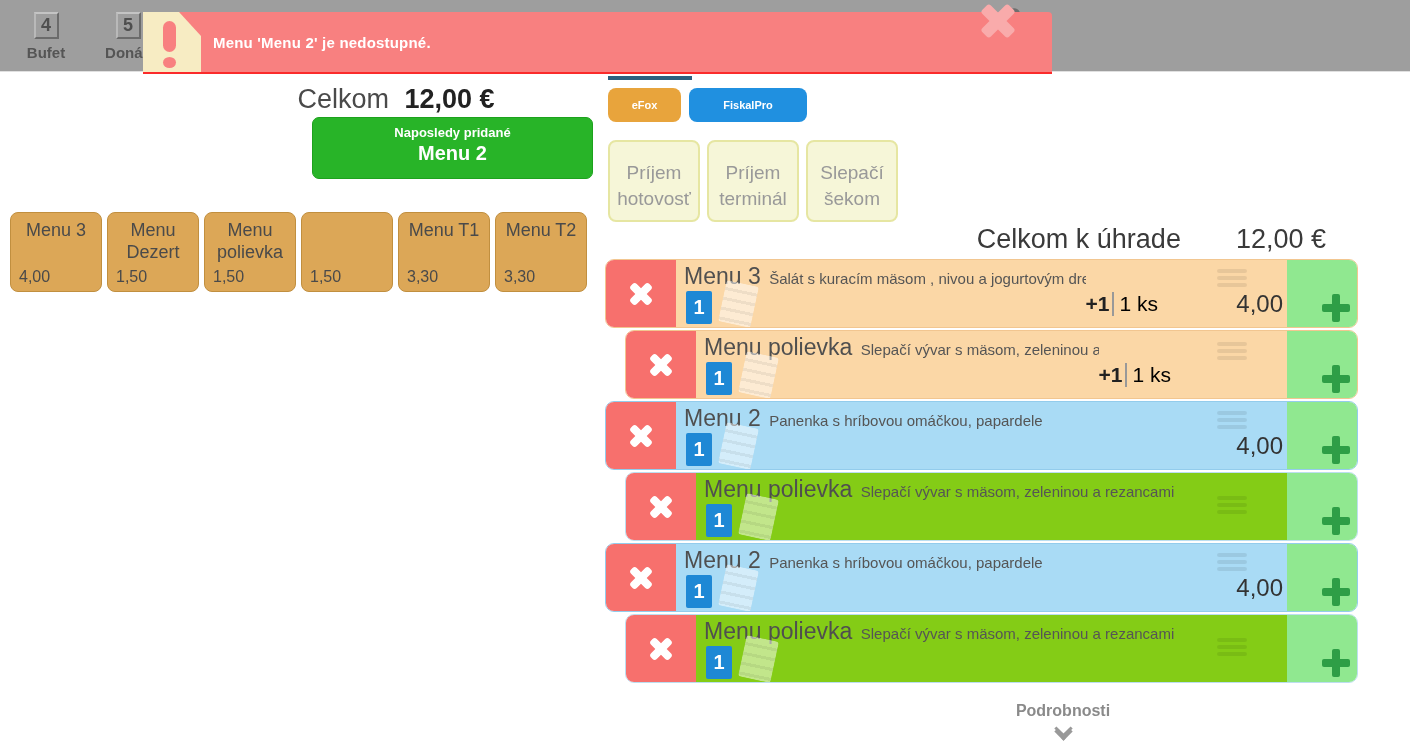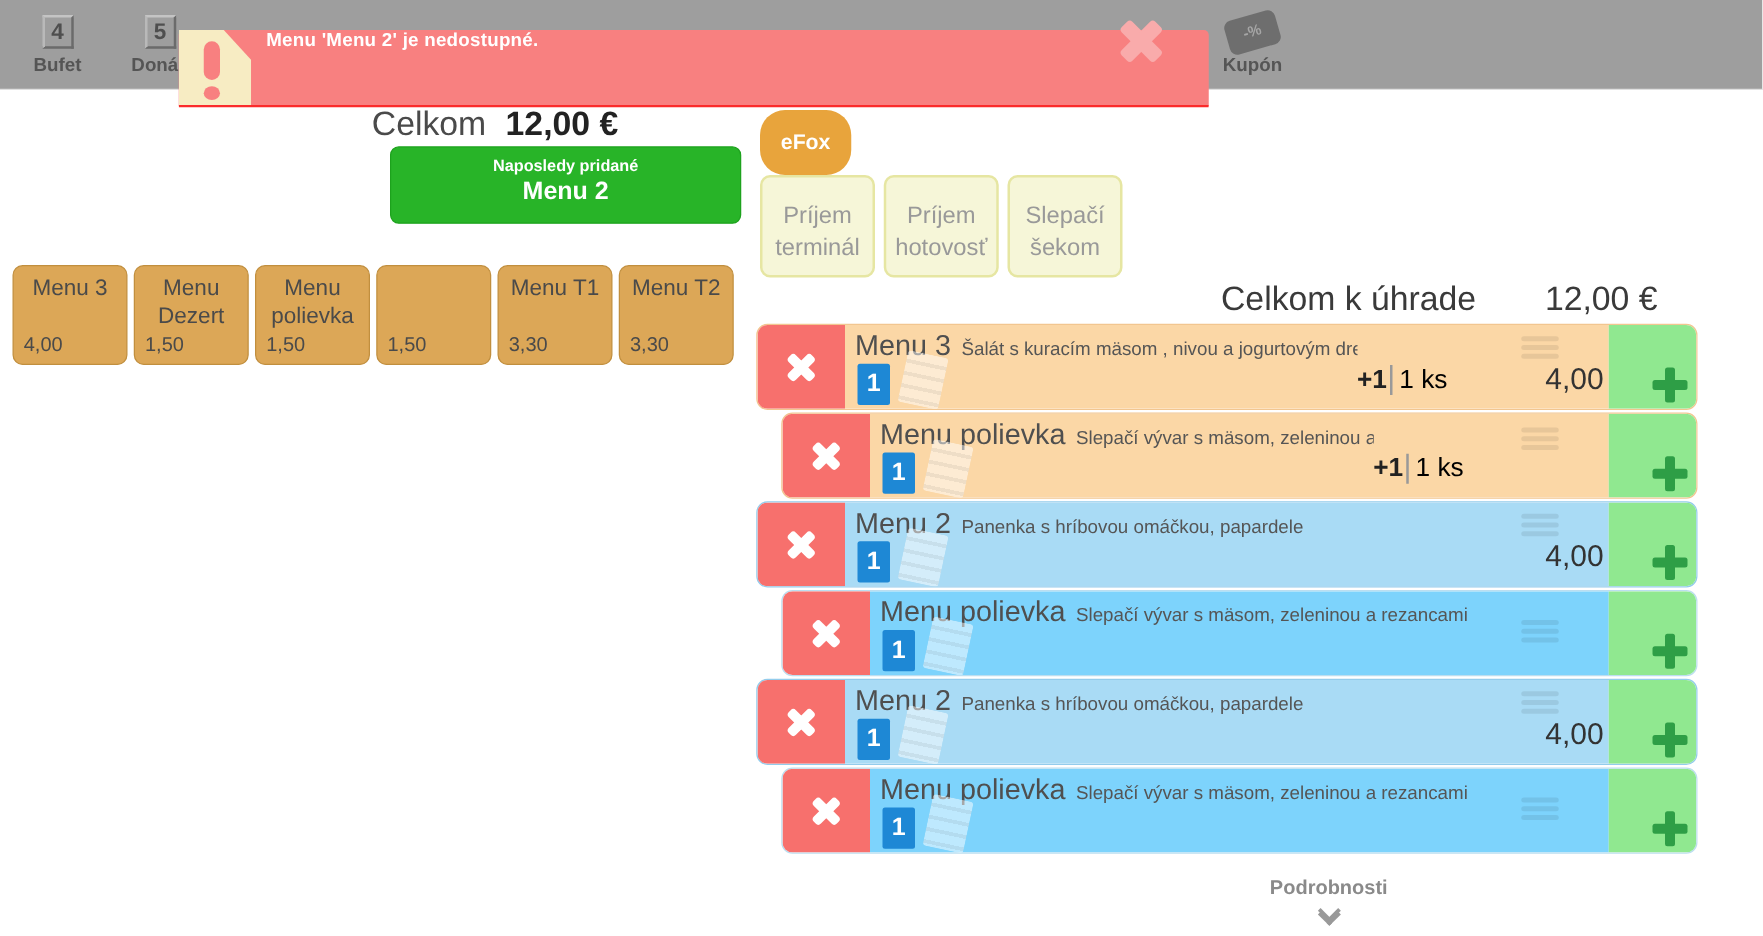--- a/index.html
+++ b/index.html
@@ -23,23 +23,23 @@
   .tb-donas { left:98px; }
   .tb-kupon { left:972px; }
   .coupon-icon {
     display:block; width:42px; height:28px; margin:0 auto 4px;
     background:#6e6e6e; border-radius:6px; transform:rotate(-16deg);
     color:#a6a6a6; font-size:12px; font-weight:bold; line-height:26px; text-align:center;
   }
 
   
   .banner {
-    position:absolute; left:143px; top:24px; width:824px; height:62px;
+    position:absolute; left:143px; top:12px; width:909px; height:62px;
     background:#f88080; border-bottom:2px solid #fb2b2b; border-radius:4px 4px 0 0;
-    z-index:10; display:flex; align-items:flex-start;
+    z-index:10; display:flex; align-items:center;
   }
   .banner-left {
     position:absolute; left:0; top:0; width:58px; height:60px; background:#f7ecc3;
     clip-path:polygon(0 0, 36px 0, 58px 24px, 58px 100%, 0 100%);
   }
   .excl-icon { position:absolute; left:20px; top:9px; width:13px; }
   .excl-icon .excl-bar { width:13px; height:31px; background:#f88080; border-radius:7px; }
   .excl-icon .excl-dot { width:13px; height:11px; background:#f88080; border-radius:50%; margin-top:5px; }
   .banner-msg { margin-left:70px; color:#fff; font-size:15px; font-weight:bold; letter-spacing:.2px; }
   .banner-close { position:absolute; right:10px; top:9px; width:44px; height:44px; cursor:pointer; }
@@ -69,22 +69,22 @@
   .menu-grid { position:absolute; left:10px; top:212px; display:flex; gap:5px; }
   .menu-btn {
     width:92px; height:80px; background:#dca757; border:1px solid #c18f3f; border-radius:8px;
     display:flex; flex-direction:column; cursor:pointer; color:#4a4a4a;
   }
   .menu-btn .mb-name { font-size:18px; text-align:center; padding:7px 2px 0; line-height:1.2; }
   .menu-btn .mb-price { margin-top:auto; font-size:16px; padding:0 0 5px 8px; text-align:left; }
 
   
   .providers { position:absolute; left:608px; top:88px; display:flex; gap:8px; }
-  .provider-btn { height:52px; border:none; border-radius:20px; color:#fff; font-weight:bold;
-                  font-size:17px; cursor:pointer; font-family:inherit; }
+  .provider-btn { height:34px; border:none; border-radius:8px; color:#fff; font-weight:bold;
+                  font-size:11px; cursor:pointer; font-family:inherit; }
   .provider-efox { width:73px; background:#e8a43c; }
   .provider-fiskalpro { width:118px; background:#2090e0; }
 
   .methods { position:absolute; left:608px; top:140px; display:flex; gap:7px; }
   .method-btn { width:92px; height:82px; background:#f6f6d8; border:2px solid #e6e6a2;
                 border-radius:8px; color:#999; font-size:19px; line-height:1.35;
                 padding-top:10px; text-align:center; cursor:pointer; font-family:inherit; }
 
   
   .order-header { position:absolute; left:605px; top:224px; width:737px;
@@ -93,21 +93,21 @@
 
   
   .order-list { position:absolute; left:605px; top:259px; width:753px; }
   .order-row { display:flex; height:69px; margin-bottom:2px; border-radius:9px; overflow:hidden; }
   .order-row.indent { margin-left:20px; }
   .order-row.v-orange    { border:1px solid #f2c690; }
   .order-row.v-blue      { border:1px solid #93ccec; }
   .order-row.v-lightblue { border:1px solid #bcdef0; }
   .v-orange    .row-body { background:#fbd7a6; }
   .v-blue      .row-body { background:#a9dbf5; }
-  .v-lightblue .row-body { background:#7dd3fc; }
+  .v-lightblue .row-body { background:#84cc16; }
 
   .del-btn { width:70px; flex:0 0 70px; background:#f7706d; border:none; cursor:pointer; position:relative; }
   .del-btn .x-shape::before { width:26px; height:8px; transform:translate(-50%,-50%) rotate(45deg); background:#fff; }
   .del-btn .x-shape::after  { width:26px; height:8px; transform:translate(-50%,-50%) rotate(-45deg); background:#fff; }
 
   .row-body { flex:1; display:flex; min-width:0; cursor:pointer; position:relative; }
   .row-main { flex:1; min-width:0; padding:3px 0 0 8px; }
   .title-line { white-space:nowrap; overflow:hidden; }
   .item-name { font-size:23px; color:#4f4f4f; }
   .item-desc { font-size:15px; color:#555; margin-left:4px; }
@@ -208,25 +208,26 @@
     <span class="mb-price">3,30</span>
   </div>
   <div class="menu-btn">
     <span class="mb-name">Menu T2</span>
     <span class="mb-price">3,30</span>
   </div>
 </div>
 
 <div class="providers">
   <button class="provider-btn provider-efox">eFox</button>
+  <button class="provider-btn provider-fiskalpro">FiskalPro</button>
 </div>
 
 <div class="methods">
+  <button class="method-btn">Príjem hotovosť</button>
   <button class="method-btn">Príjem terminál</button>
-  <button class="method-btn">Príjem hotovosť</button>
   <button class="method-btn">Slepačí šekom</button>
 </div>
 
 <div class="order-header">
   <span>Celkom k úhrade</span>
   <span>12,00 €</span>
 </div>
 
 <div class="order-list">
 

